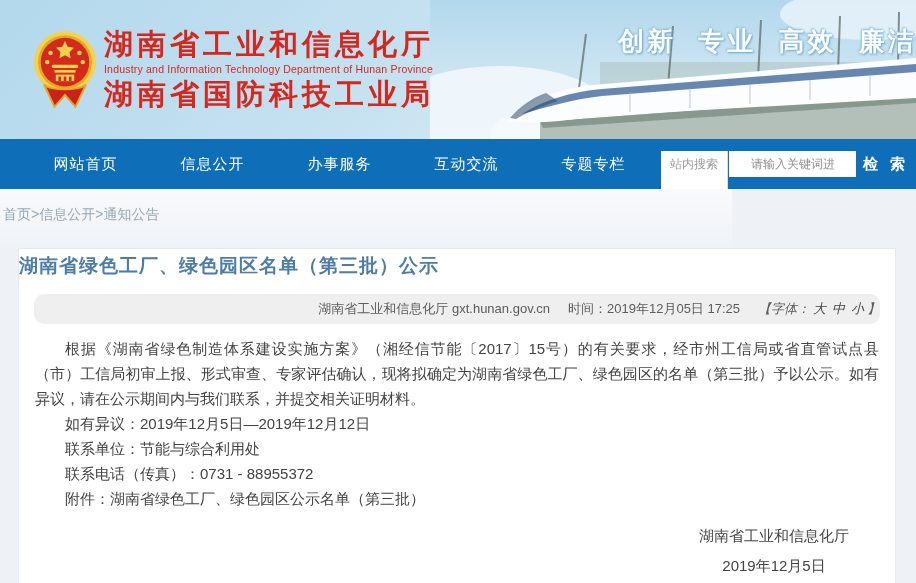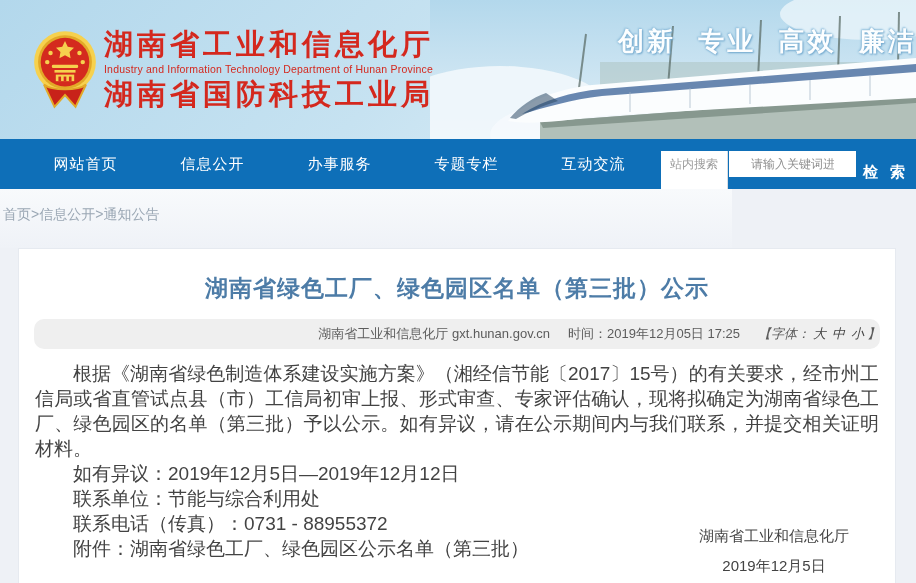--- a/index.html
+++ b/index.html
@@ -25,44 +25,44 @@
   .nav-items { position:absolute; left:22px; top:0; display:flex; height:66px; }
   .nav-item { width:127px; height:50px; line-height:50px; text-align:center; color:#fff;
               font-size:15px; letter-spacing:1px; cursor:pointer; }
   .search-scope { position:absolute; left:661px; top:12px; width:67px; height:42px; background:#fff;
                   color:#9b9b9b; font-size:12px; line-height:26px; text-align:center; cursor:pointer;
                   border-right:1px solid #d8dee4; }
   .search-input { position:absolute; left:729px; top:12px; width:127px; height:26px; background:#fff;
                   border:none; outline:none; font-size:12px; color:#555; padding:0 22px;
                   font-family:"Liberation Sans","DejaVu Sans",sans-serif; }
   .search-input::placeholder { color:#8f8f8f; }
-  .search-btn { position:absolute; left:858px; top:8px; width:56px; height:50px; line-height:50px;
+  .search-btn { position:absolute; left:858px; top:0; width:56px; height:50px; line-height:50px;
                 text-align:center; color:#fff; font-size:15px; font-weight:bold; letter-spacing:4px;
                 background:transparent; border:none; cursor:pointer;
                 font-family:"Liberation Sans","DejaVu Sans",sans-serif; }
 
   
   .breadcrumb-strip { position:absolute; top:189px; left:0; width:732px; height:59px;
                       background:linear-gradient(180deg,#f8fafc 0%,#eff2f7 100%); }
   .breadcrumb { position:absolute; left:3px; top:17px; font-size:14px; color:#9aa7b4; cursor:pointer; }
   .breadcrumb span { color:#9aa7b4; }
 
   
   .card { position:absolute; left:18px; top:248px; width:878px; height:335px; background:#ffffff;
           border:1px solid #e6eaf0; border-bottom:none; }
-  .article-title { margin-top:24px; text-align:center; color:#4d7ca7; font-size:23px;
+  .article-title { margin-top:4px; text-align:left; color:#4d7ca7; font-size:19px;
                    font-weight:bold; letter-spacing:1px; }
   .meta-bar { margin:15px 15px 0 15px; height:30px; background:#efefef; border-radius:10px;
               display:flex; justify-content:flex-end; align-items:center; font-size:13px; color:#5c5c5c;
               white-space:nowrap; }
   .meta-bar .gap { display:inline-block; width:18px; }
   .font-switch { font-style:italic; }
   .font-switch b { font-weight:normal; font-family:"Liberation Serif","DejaVu Serif",serif;
                    font-style:italic; cursor:pointer; padding:0 3px; color:#444; }
-  .article-body { margin:12px 16px 0 16px; font-size:19px; color:#434343; line-height:25px;
+  .article-body { margin:12px 16px 0 16px; font-size:15px; color:#434343; line-height:25px;
                   text-align:justify; }
   .article-body p { margin:0; text-indent:2em; }
   .attachment-link { cursor:pointer; }
   .signature { position:absolute; right:46px; top:272px; text-align:center; font-size:15px;
                color:#434343; line-height:30px; }
 
   svg { display:block; }
 </style>
 </head>
 <body>
@@ -134,22 +134,22 @@
     </div>
 
     <div class="slogan">创新 专业 高效 廉洁</div>
   </div>
 
   <div class="nav">
     <div class="nav-items">
       <div class="nav-item">网站首页</div>
       <div class="nav-item">信息公开</div>
       <div class="nav-item">办事服务</div>
+      <div class="nav-item">互动交流</div>
       <div class="nav-item">专题专栏</div>
-      <div class="nav-item">互动交流</div>
     </div>
     <div class="search-scope">站内搜索</div>
     <input class="search-input" type="text" placeholder="请输入关键词进行检索" style="">
     <button class="search-btn">检 索</button>
   </div>
 
   <div class="breadcrumb-strip">
     <div class="breadcrumb">
       <span>首页</span><span>&gt;</span><span>信息公开</span><span>&gt;</span><span>通知公告</span>
     </div>

